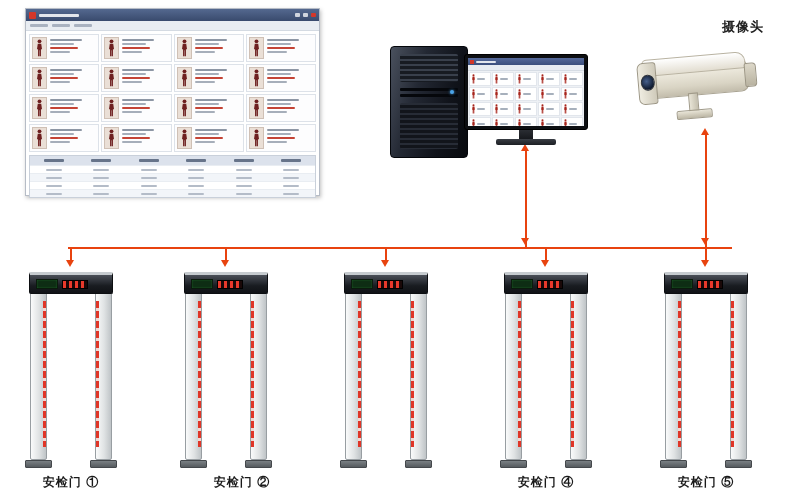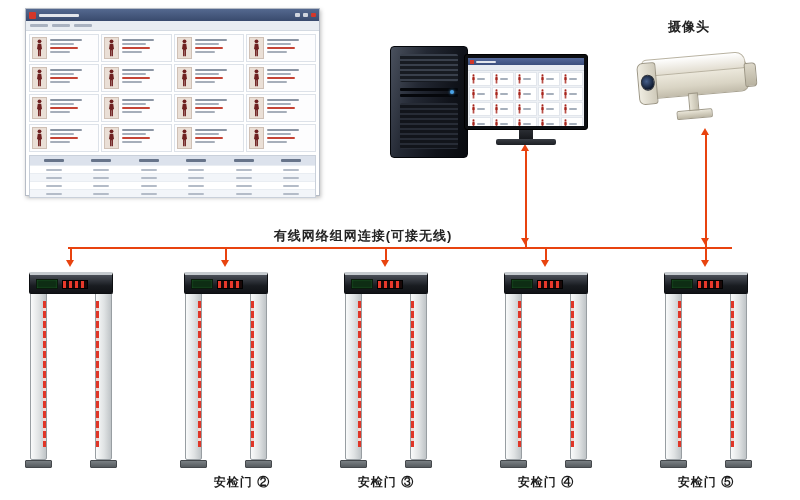--- a/index.html
+++ b/index.html
@@ -520,35 +520,34 @@
               </svg>
               <span class="m-line"></span>
             </div>
           </div>
       </div>
     </div>
     <div class="mon-neck"></div>
     <div class="mon-base"></div>
   </div>
 
-  <div class="lbl" style="left:634px;top:18px;width:110px;">摄像头</div>
+  <div class="lbl" style="left:688px;top:18px;width:110px;">摄像头</div>
 
   <div id="camera">
     <div class="cam-rot">
       <div class="cam-body"></div>
       <div class="cam-hood"></div>
       <div class="cam-front"></div>
       <div class="cam-lens"></div>
       <div class="cam-tail"></div>
       <div class="cam-arm"></div>
       <div class="cam-base"></div>
     </div>
   </div>
 
-  <div class="lbl" style="left:248px;top:227px;width:230px;">有线网络组网连接(可接无线)</div>
 
   <div class="hline" style="left:68px;top:247px;width:664px;"></div>
 
   <div class="vline" style="left:525px;top:150px;height:97px;"></div>
   <div class="arr-u" style="left:521px;top:144px;"></div>
   <div class="arr-d" style="left:521px;top:238px;"></div>
 
   <div class="vline" style="left:705px;top:134px;height:113px;"></div>
   <div class="arr-u" style="left:701px;top:128px;"></div>
   <div class="arr-d" style="left:701px;top:238px;"></div>
@@ -628,18 +627,18 @@
         <div class="led-strip"></div>
       </div>
     <div class="gate-top">
       <span class="gate-screen"></span>
       <span class="gate-led"></span>
     </div>
     <div class="gate-foot foot-l"></div>
     <div class="gate-foot foot-r"></div>
   </div>
 
+  <div class="gate-label" style="left:21px;">安检门 ①</div>
   <div class="gate-label" style="left:192px;">安检门 ②</div>
-  <div class="gate-label" style="left:336px;">安检门 ③</div>
   <div class="gate-label" style="left:496px;">安检门 ④</div>
   <div class="gate-label" style="left:656px;">安检门 ⑤</div>
 
 </div>
 
 </body></html>

